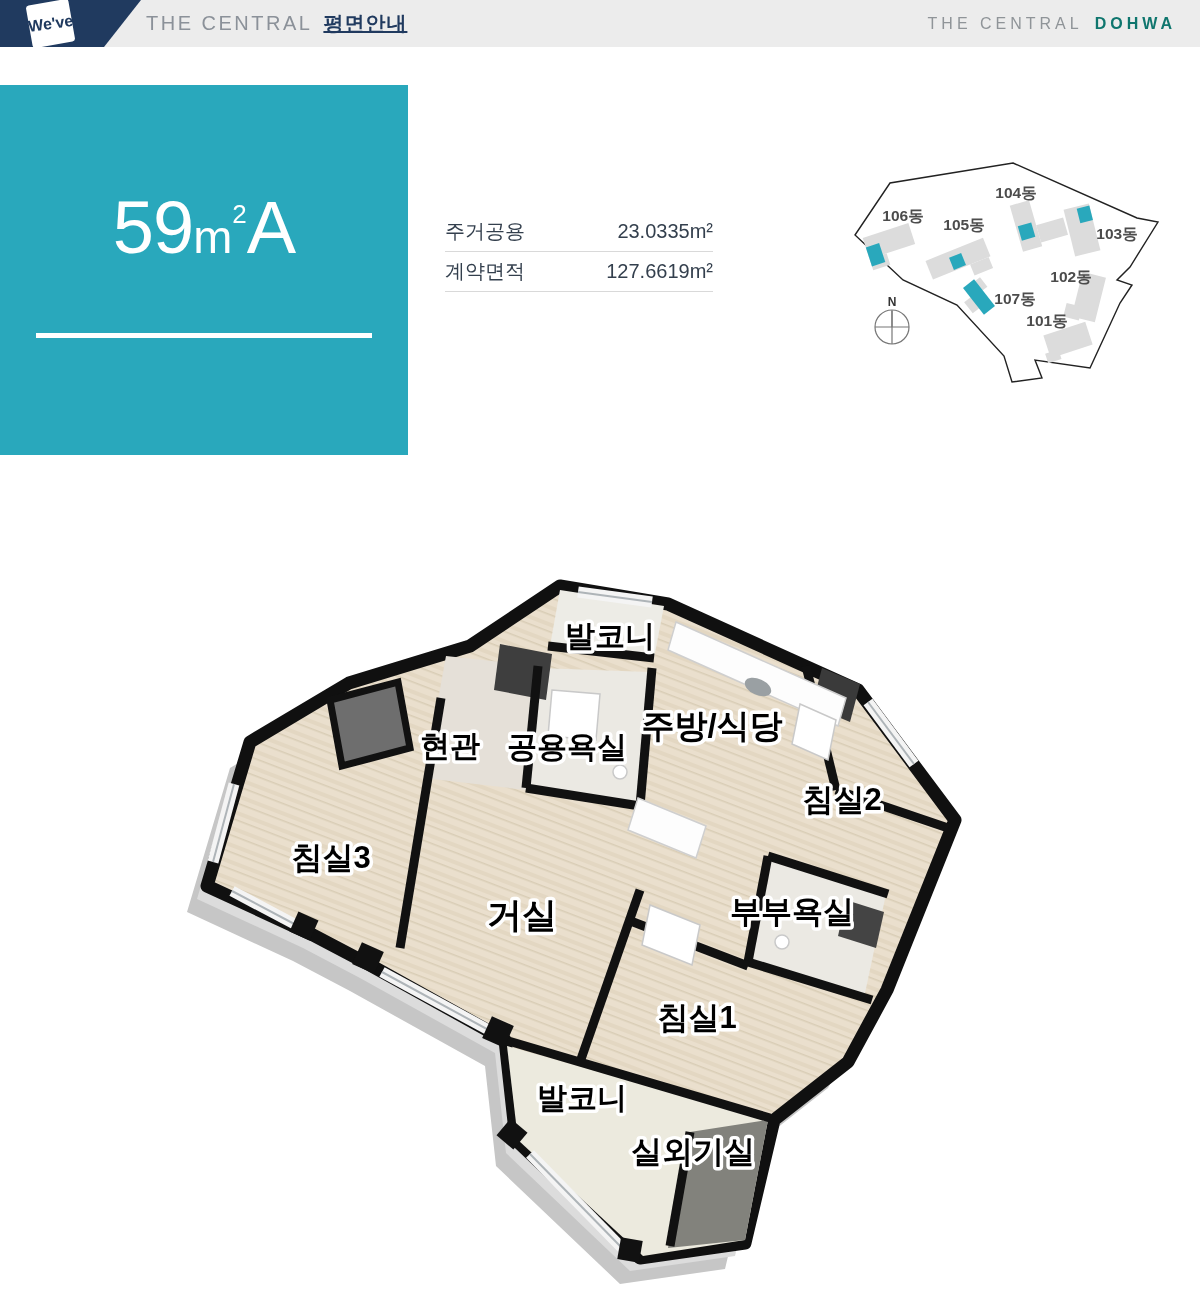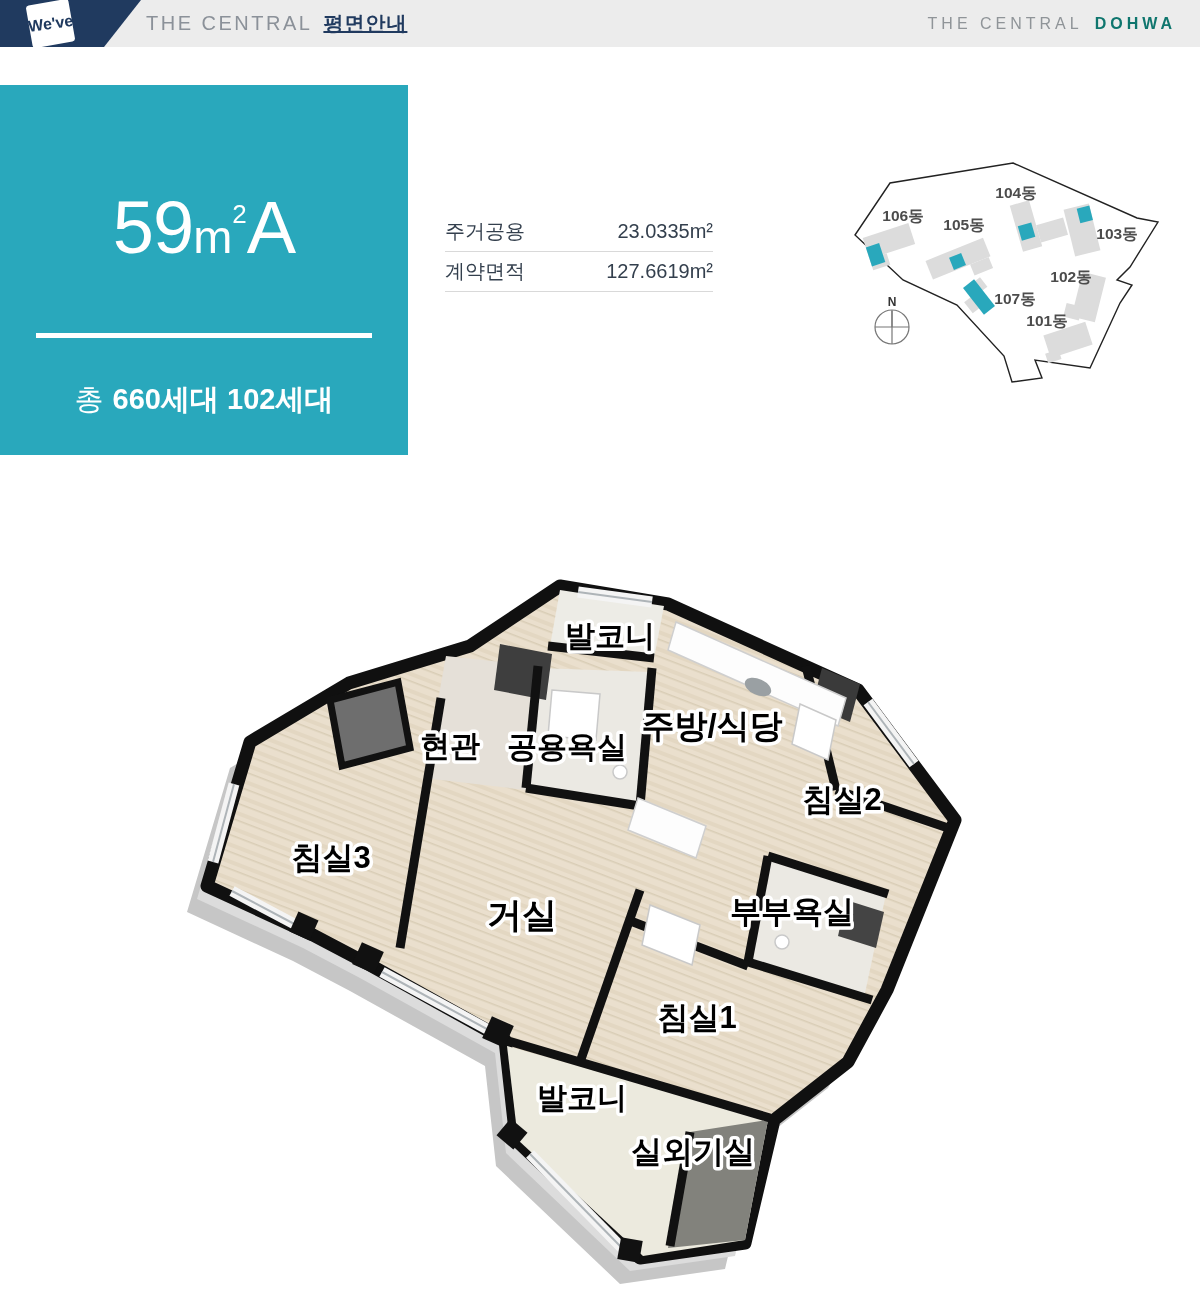--- a/index.html
+++ b/index.html
@@ -71,23 +71,20 @@
     <span>THE CENTRAL</span>
     <span class="hr-bold">DOHWA</span>
   </div>
 </div>
 
 <div class="unit-panel">
   <div class="unit-title">
     <span class="n">59</span><span class="m">m</span><span class="sup">2</span><span class="n">A</span>
   </div>
   <div class="unit-divider"></div>
-  <div class="unit-sub">
-    <span>총</span><span class="b">660세대 102세대</span>
-  </div>
 </div>
 
 <div class="area-table">
   <div class="area-row">
     <span class="area-label">주거공용</span>
     <span class="area-value">23.0335m²</span>
   </div>
   <div class="area-row">
     <span class="area-label">계약면적</span>
     <span class="area-value">127.6619m²</span>

